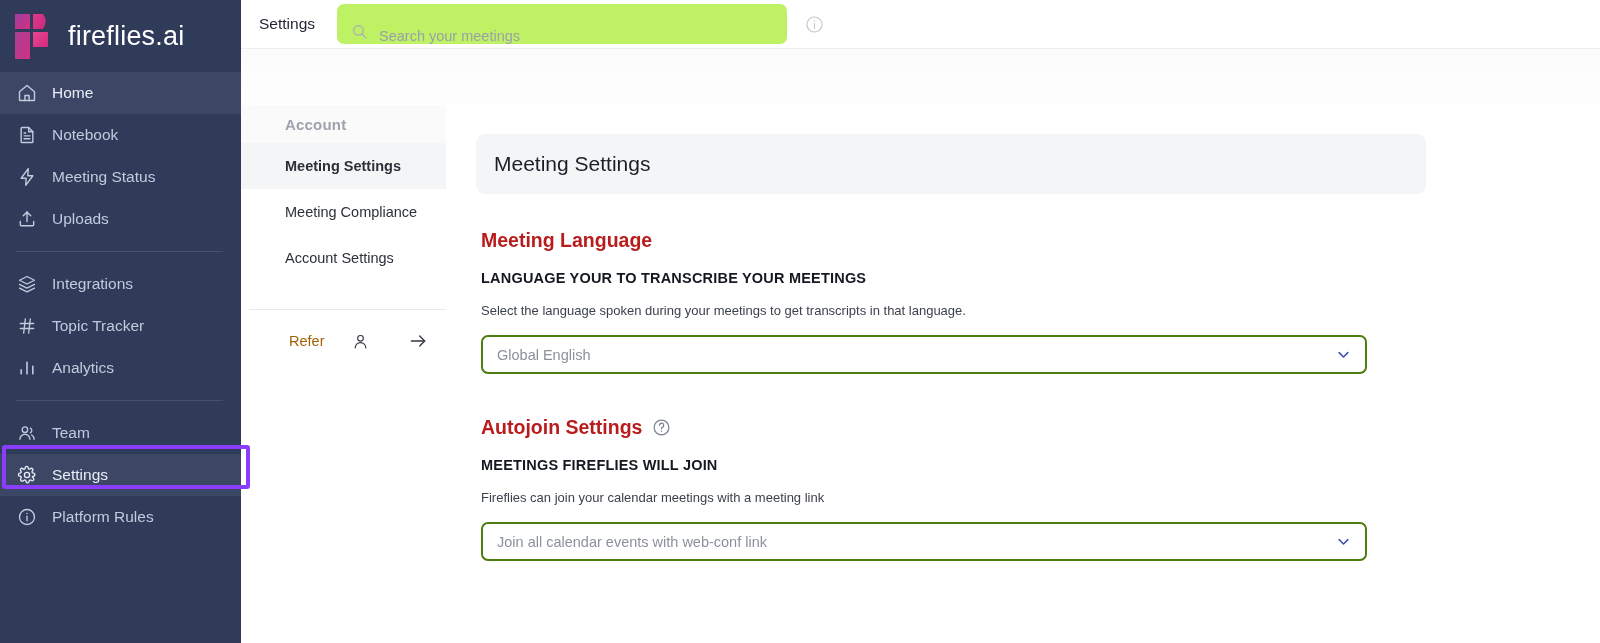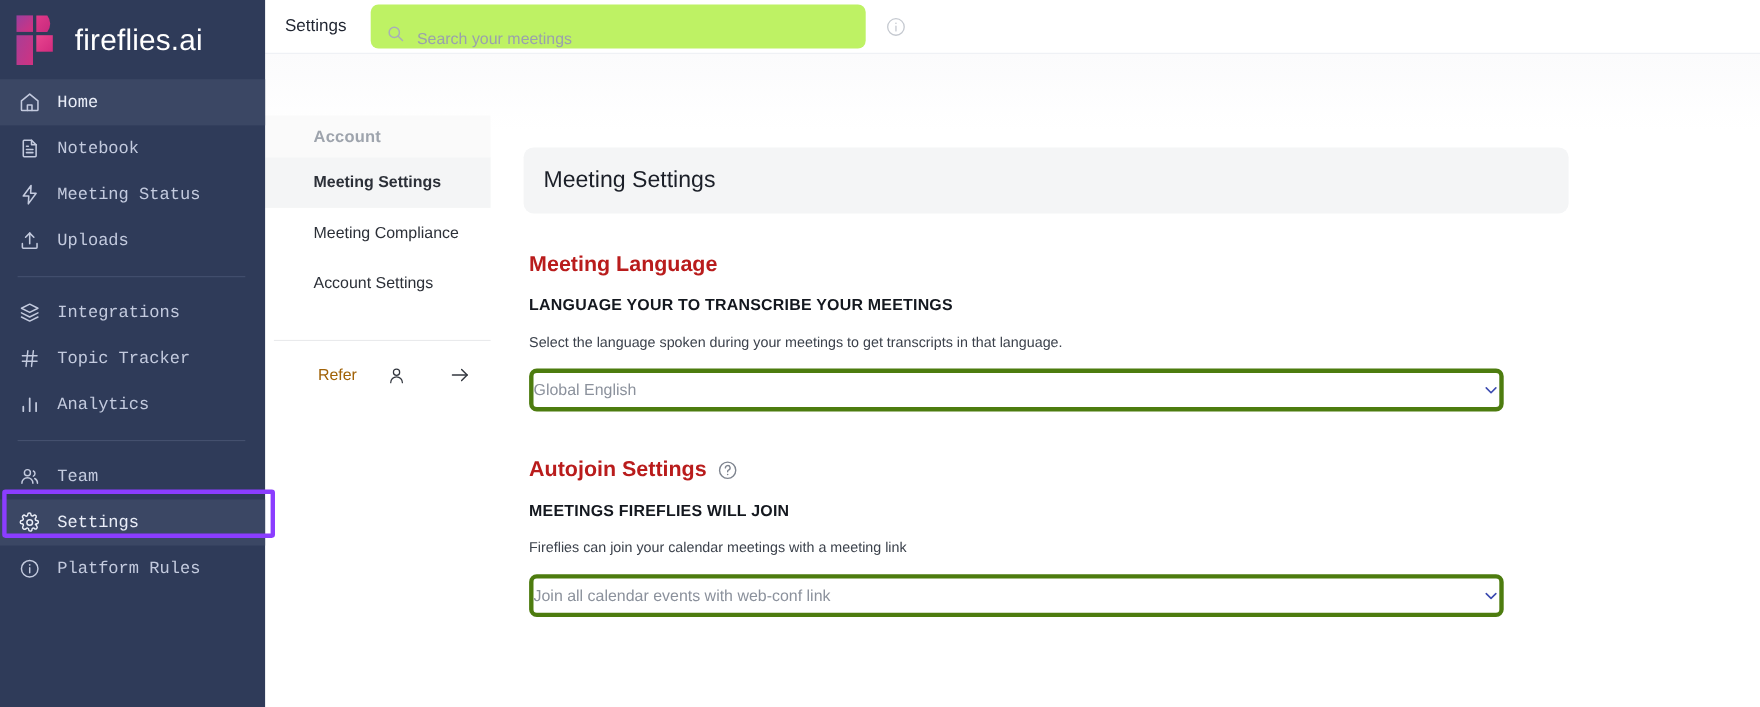--- a/index.html
+++ b/index.html
@@ -25,21 +25,21 @@
     padding-left: 14px;
     gap: 12px;
   }
   .brand-logo { width: 42px; height: 46px; flex: 0 0 42px; }
   .brand-name {
     color: #ffffff;
     font-size: 27px;
     letter-spacing: .2px;
     font-weight: 400;
   }
-  .nav-group { padding: 0; font-family: Liberation Mono, monospace; }
+  .nav-group { padding: 0; }
   .nav-item {
     height: 42px;
     display: flex; align-items: center;
     gap: 14px;
     padding-left: 16px;
     color: #c3cade;
     font-size: 15.5px;
     cursor: pointer;
     position: relative;
   }
@@ -195,25 +195,25 @@
     font-weight: bold;
     color: #14181f;
     letter-spacing: .2px;
   }
   .sec-desc {
     font-size: 13px;
     color: #3c424c;
   }
   .select {
     height: 39px;
-    border: 4px solid #4d7c0f;
+    border: 2px solid #4d7c0f;
     border-radius: 7px;
     background: #ffffff;
     display: flex; align-items: center;
-    padding: 0 0;
+    padding: 0 14px;
     cursor: pointer;
   }
   .select-value { font-size: 14.5px; color: #8b919c; flex: 1 1 auto; }
   .select .chev { width: 15px; height: 15px; flex: 0 0 15px; }
 
   .m1 { margin-top: 35px; }
   .m2 { margin-top: 18px; }
   .m3 { margin-top: 17px; }
   .m4 { margin-top: 17px; }
   .m5 { margin-top: 42px; }

